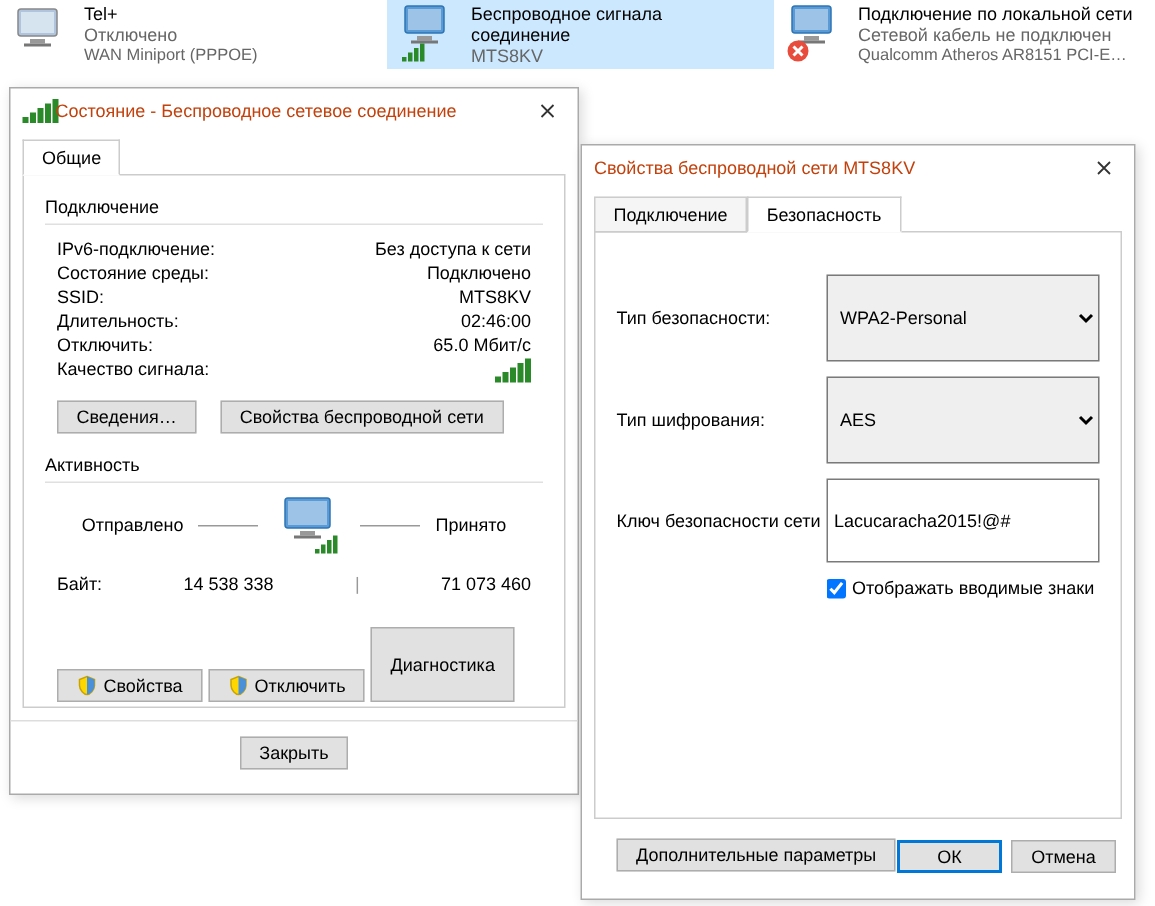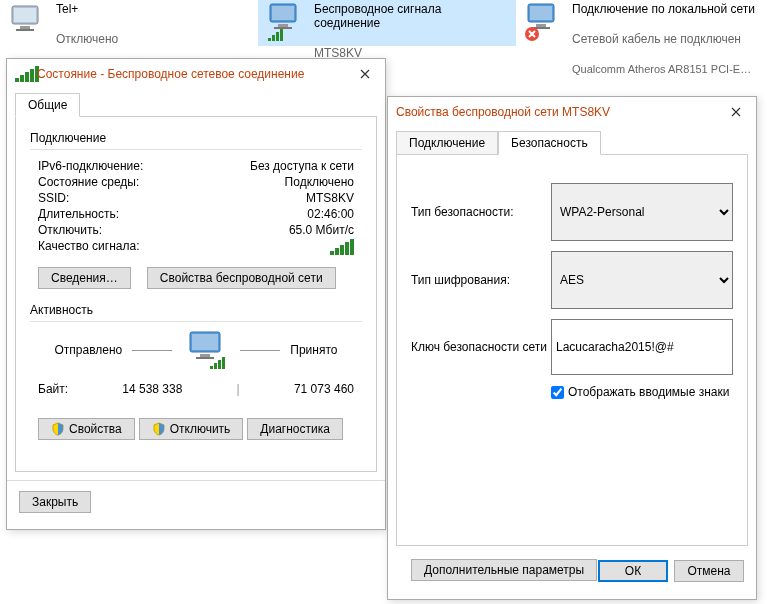--- a/index.html
+++ b/index.html
@@ -3,21 +3,21 @@
 <meta charset="utf-8">
 <style>
   * { box-sizing: border-box; margin: 0; padding: 0; }
   body { font-family: 'Segoe UI', Tahoma, sans-serif; font-size: 12px; background: #fff; color: #000; width: 770px; height: 604px; position: relative; overflow: hidden; }
   
   
   .connections-bar { display: flex; position: absolute; top: 0; left: 0; right: 0; height: 46px; background: #fff; }
   .conn-item { display: flex; padding: 2px 8px; align-items: flex-start; gap: 8px; }
   .conn-item.selected { background: #cce8ff; }
   .conn-icon { width: 40px; height: 40px; position: relative; flex-shrink: 0; }
-  .conn-text { display: flex; flex-direction: column; line-height: 14px; gap: 16px; }
+  .conn-text { display: flex; flex-direction: column; line-height: 14px; }
   .conn-title { color: #000; }
   .conn-status { color: #666; }
   .conn-detail { color: #666; font-size: 11px; }
   
   
   .win { position: absolute; background: #fff; border: 1px solid #aaa; box-shadow: 2px 2px 8px rgba(0,0,0,0.15); }
   .win-status { left: 6px; top: 58px; width: 380px; height: 472px; }
   .win-props { left: 387px; top: 96px; width: 370px; height: 504px; }
   
   .titlebar { display: flex; align-items: center; height: 30px; padding: 0 8px; }
@@ -51,24 +51,24 @@
   
   .activity { margin-top: 14px; }
   .activity-diagram { display: flex; align-items: center; justify-content: center; gap: 10px; margin: 8px 0; }
   .act-label { font-size: 12px; }
   .act-line { width: 40px; height: 1px; background: #999; }
   .act-icon { width: 48px; height: 40px; position: relative; }
   .bytes-row { display: flex; justify-content: space-between; padding: 4px 8px; }
   .bytes-row .sep { color: #999; }
   
   .shield-btn-row { display: flex; gap: 4px; margin-top: 18px; margin-left: 8px; }
-  .shield-btn { display: flex; gap: 4px; }
+  .shield-btn { display: flex; gap: 4px; margin-top: 28px; }
   .shield-icon { width: 14px; height: 14px; }
   
-  .dialog-footer { height: 42px; display: flex; justify-content: flex-start; align-items: center; padding: 0 12px; border-top: 1px solid #ddd; }
+  .dialog-footer { height: 42px; display: flex; justify-content: center; align-items: center; padding: 0 12px; border-top: 1px solid #ddd; }
   
   
   .win-props .tab-content { height: 392px; }
   .form-row { display: flex; align-items: center; margin-bottom: 10px; }
   .form-label { width: 140px; }
   .form-control { flex: 1; }
   select, input[type=text] { width: 100%; font-family: inherit; font-size: 12px; padding: 20px 4px; border: 1px solid #7a7a7a; }
   .checkbox-row { display: flex; align-items: center; margin-left: 140px; margin-bottom: 10px; gap: 4px; }
   .adv-btn { margin-top: 150px; }
   

